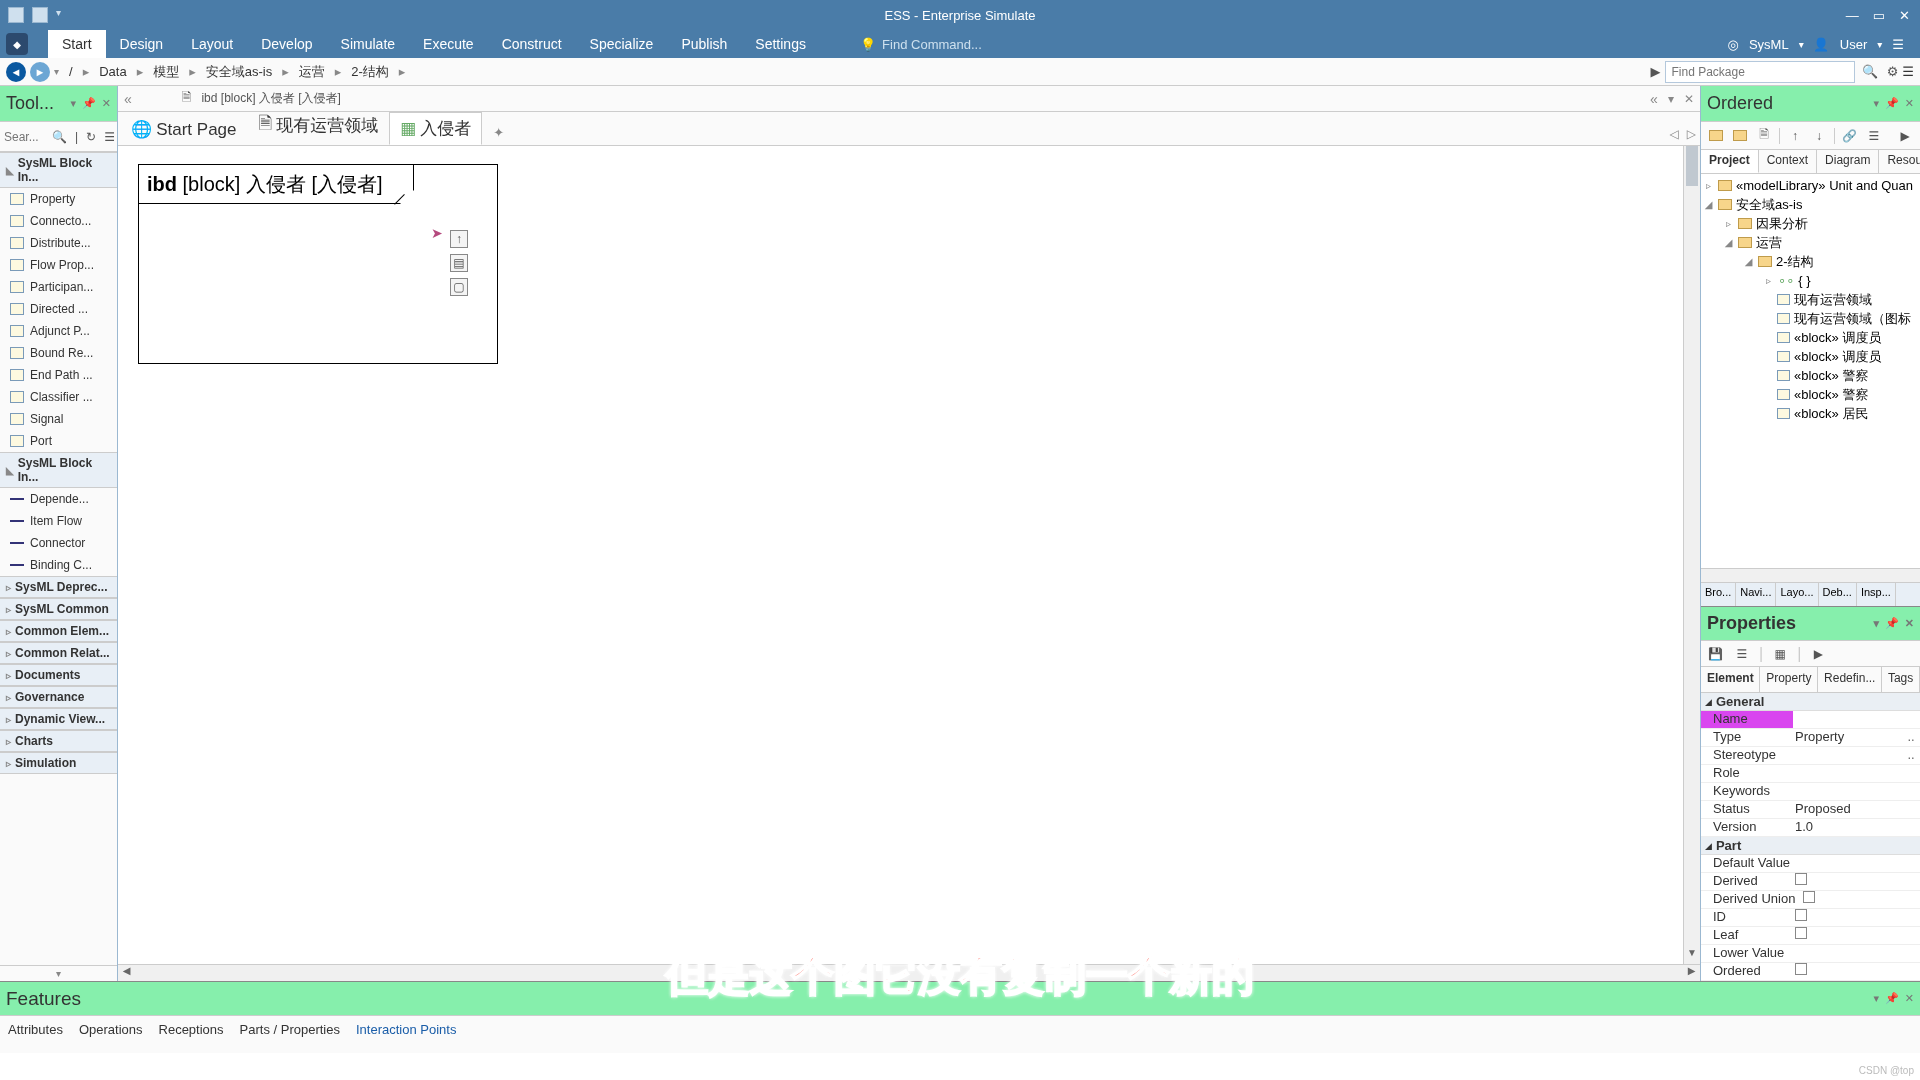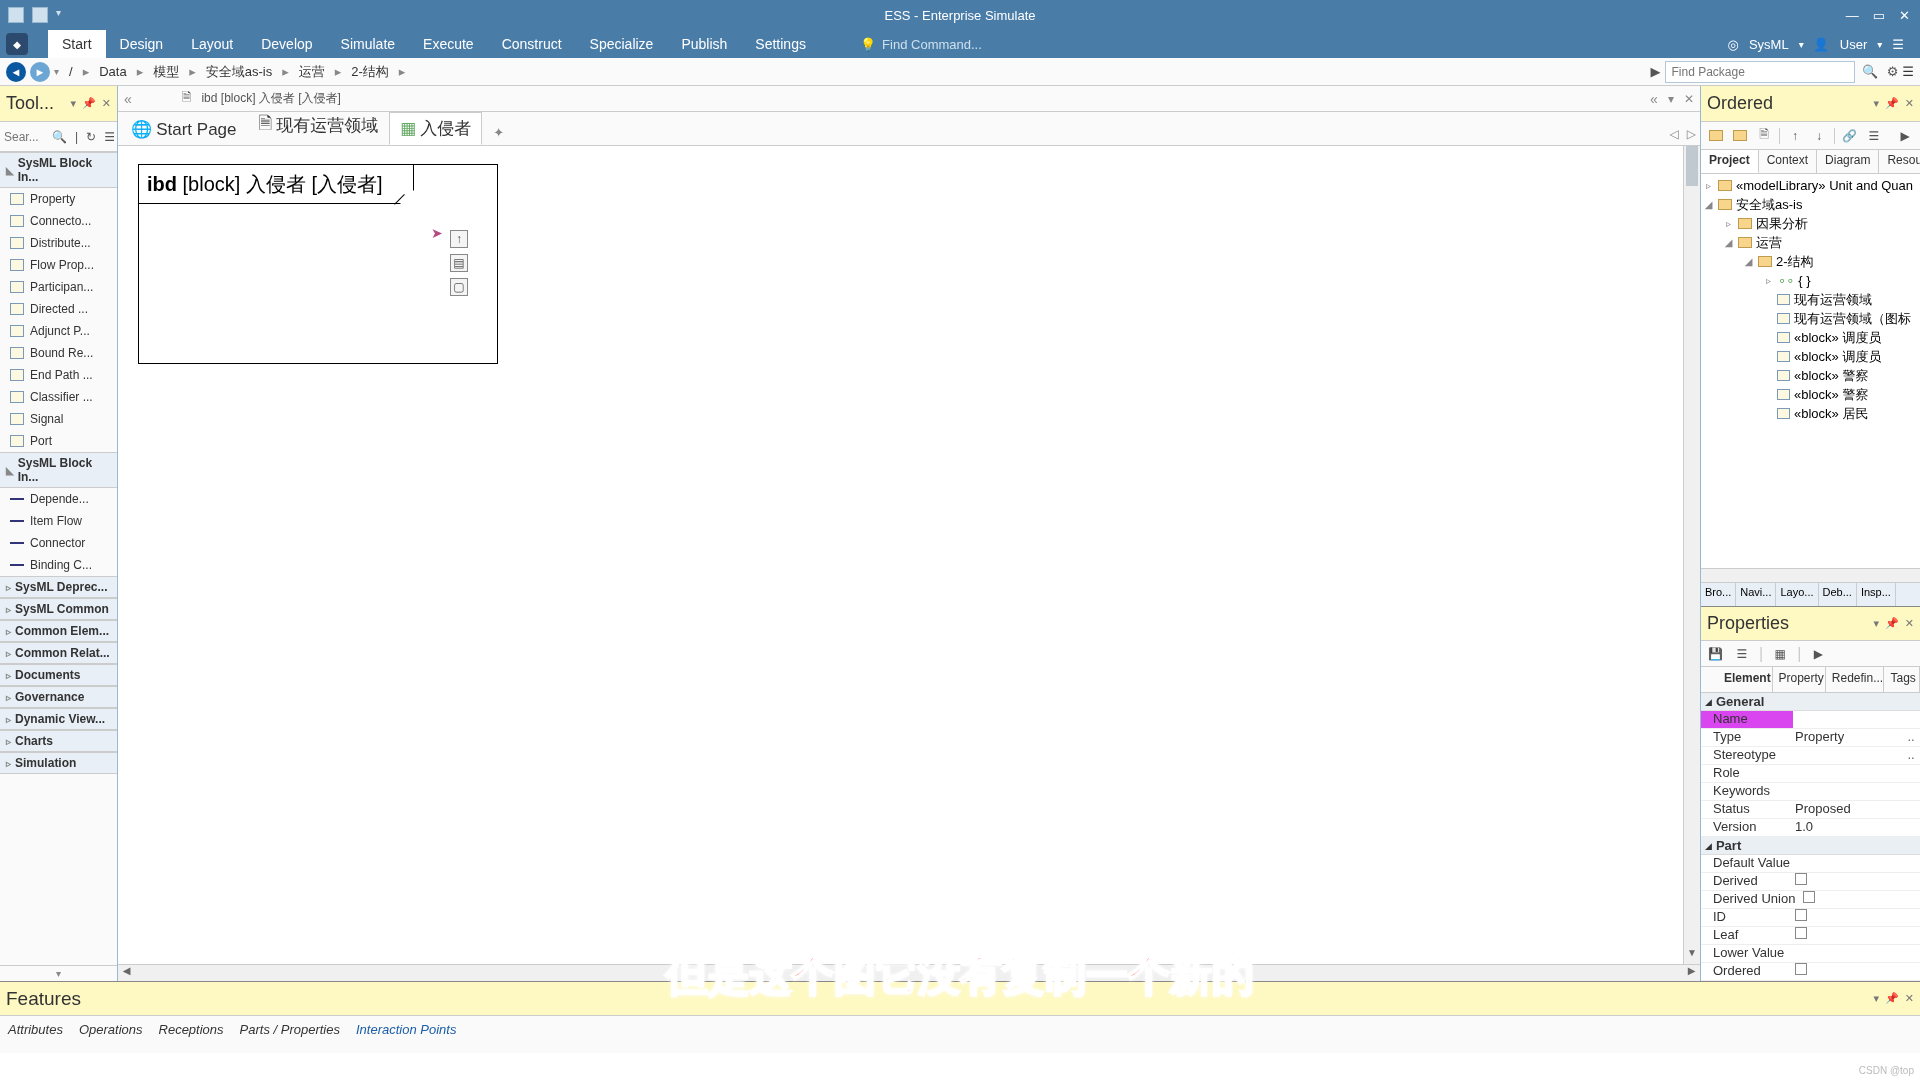--- a/index.html
+++ b/index.html
@@ -16,21 +16,21 @@
 .find-cmd { margin-left:40px; display:flex; align-items:center; color:#cde0ee; font-size:13px; gap:6px; }
 .ribbon-right { margin-left:auto; color:#fff; display:flex; align-items:center; gap:10px; font-size:13px; padding-right:10px; }
 .nav-bar { height:28px; background:#fafafa; border-bottom:1px solid #ccc; display:flex; align-items:center; padding:0 6px; gap:4px; font-size:13px; color:#333; }
 .nav-btn { width:20px; height:20px; border-radius:50%; background:#0a58a0; color:#fff; display:flex; align-items:center; justify-content:center; font-size:11px; }
 .crumb { padding:0 6px; }
 .crumb-sep { color:#888; }
 .nav-bar .spacer { flex:1; }
 .find-pkg { width:190px; height:22px; border:1px solid #b4c8dc; padding:0 6px; font-size:12px; color:#888; }
 .main { display:flex; height:895px; }
 .toolbox { width:118px; border-right:1px solid #9bb8d1; background:#fafafa; display:flex; flex-direction:column; }
-.panel-header { height:36px; display:flex; align-items:center; padding:0 6px; background:#fef9c3; border-bottom:1px solid #ccc; }
+.panel-header { height:36px; display:flex; align-items:center; padding:0 6px; background:#86efac; border-bottom:1px solid #ccc; }
 .panel-header .ptitle { font-size:18px; color:#333; flex:1; overflow:hidden; text-overflow:ellipsis; white-space:nowrap; }
 .panel-controls { display:flex; gap:6px; color:#777; font-size:11px; }
 .toolbox-search { height:30px; display:flex; align-items:center; padding:2px 4px; border-bottom:1px solid #ccc; }
 .toolbox-search input { width:44px; border:none; font-size:12px; color:#888; background:transparent; }
 .toolbox-search .si { color:#555; font-size:12px; margin:0 4px; }
 .tb-cat { background:#e8eff6; border-top:1px solid #ccc; border-bottom:1px solid #ccc; font-size:12px; font-weight:bold; padding:3px 6px; display:flex; align-items:center; color:#333; }
 .tb-cat .exp { margin-right:4px; color:#888; font-size:10px; }
 .tb-item { font-size:12px; padding:4px 6px 4px 10px; display:flex; align-items:center; gap:6px; color:#333; overflow:hidden; white-space:nowrap; }
 .tb-item .ico { width:14px; height:12px; border:1px solid #7a9ab8; background:#fdf9e0; }
 .tb-item .ico.line { border:none; height:2px; width:14px; background:#337; }
@@ -64,35 +64,35 @@
 .browser-tabs div.act { background:#fff; border-bottom:1px solid #fff; font-weight:bold; }
 .tree { flex:1; overflow:hidden; font-size:13px; padding:2px; background:#fff; border-bottom:1px solid #ccc; position:relative; }
 .tree-row { display:flex; align-items:center; gap:4px; height:19px; padding-left:2px; white-space:nowrap; }
 .tw { width:11px; text-align:center; color:#888; font-size:10px; }
 .fld { width:14px; height:11px; background:#f7d58a; border:1px solid #bf9b4b; }
 .blk { width:13px; height:11px; background:#fdf9e0; border:1px solid #7a9ab8; }
 .tree-scroll-h { position:absolute; bottom:0; left:0; right:0; height:14px; background:#f0f0f0; border-top:1px solid #ccc; }
 .browser-btm { display:flex; height:24px; font-size:11px; border-bottom:1px solid #888; background:#e8eff6; }
 .browser-btm div { padding:3px 4px; border-right:1px solid #ccc; overflow:hidden; }
 .props { display:flex; flex-direction:column; flex:0 0 350px; }
-.props .panel-header { height:34px; }
+.props .panel-header { height:34px;font-weight:bold; }
 .props-tb { height:26px; border-bottom:1px solid #ccc; display:flex; align-items:center; gap:8px; padding:0 6px; }
 .props-tabs { display:flex; height:26px; font-size:12px; border-bottom:1px solid #ccc; }
 .props-tabs div { padding:4px 6px; border-right:1px solid #ccc; color:#333; overflow:hidden; }
-.props-tabs div.act { font-weight:bold;margin-left:17px; }
+.props-tabs div.act { font-weight:bold; }
 .props-grid { flex:1; background:#fff; font-family:Consolas,monospace; font-size:13px; overflow:auto; }
 .pg-sec { background:#eaeff4; padding:1px 4px; display:flex; align-items:center; gap:4px; color:#333; border-bottom:1px solid #ddd; }
 .pg-row { display:flex; height:18px; border-bottom:1px solid #eee; }
 .pg-row .k { width:92px; padding-left:12px; color:#333; }
 .pg-row .v { flex:1; padding-left:2px; color:#333; }
 .pg-row .btn { width:18px; text-align:center; color:#666; }
 .checkbox { width:12px; height:12px; border:1px solid #888; display:inline-block; background:#fff; }
 .features { height:72px; border-top:1px solid #888; background:#fafafa; }
 .features .ptitle { font-size:19px; }
-.feature-tabs { display:flex; gap:16px; padding:6px 8px; font-size:13px;font-style:italic; }
+.feature-tabs { display:flex; gap:16px; padding:6px 8px; font-size:13px; }
 .feature-tabs div { color:#333; }
 .feature-tabs .sel { color:#1a5da8; font-weight:500; }
 .subtitle { position:absolute; bottom:76px; left:50%; transform:translateX(-50%); font-size:42px; font-weight:900; color:#ff2b1c; -webkit-text-stroke:2px #fff; text-shadow:0 0 4px #fff,0 0 4px #fff; }
 .watermark { position:absolute; right:6px; bottom:4px; font-size:10px; color:#bbb; }
 </style>
 </head>
 <body>
 
 <div class="titlebar">
   <div class="left-icons">

